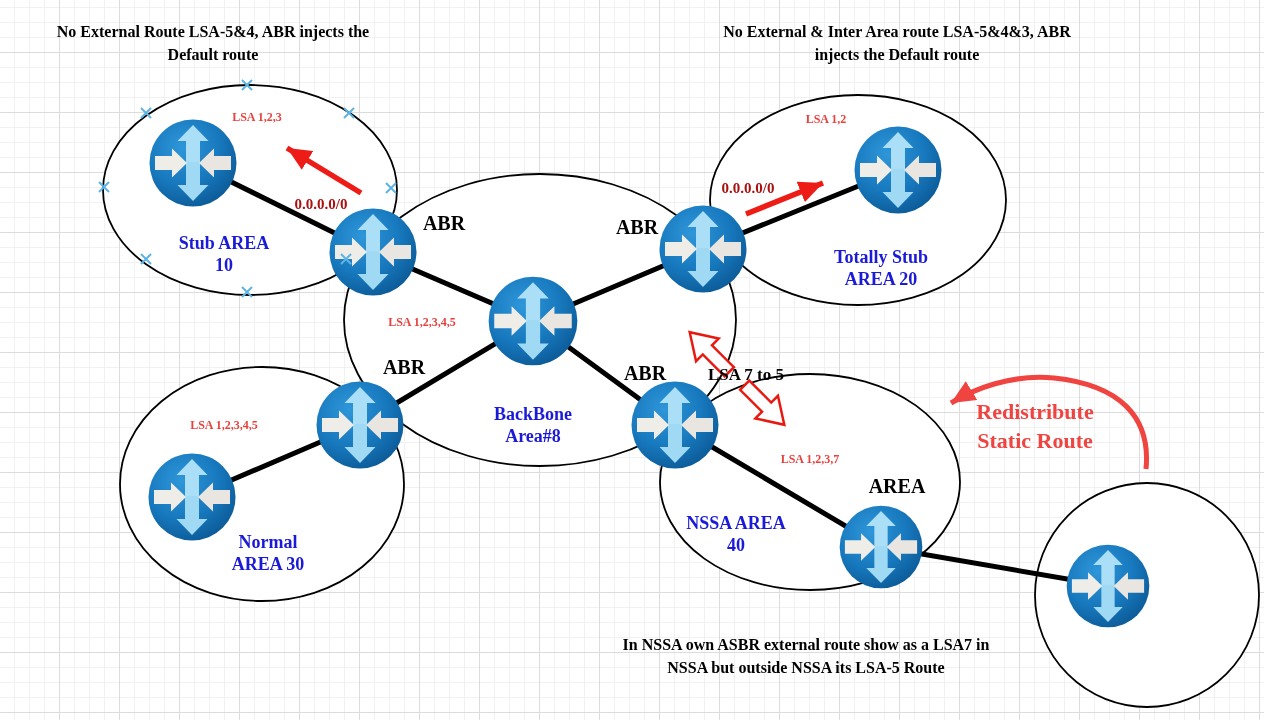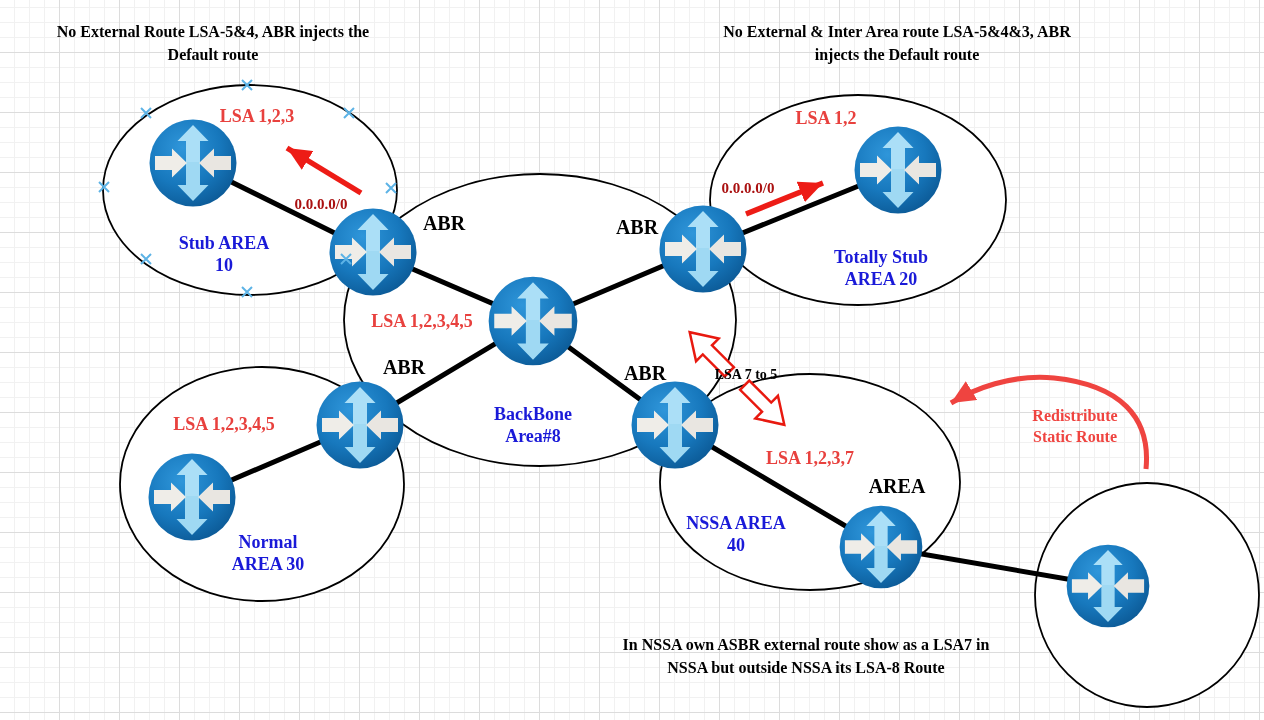--- a/index.html
+++ b/index.html
@@ -15,25 +15,25 @@
     background-size:60px 60px,60px 60px,15px 15px,15px 15px;
     background-position:-1px -8px;
   }
   .stage > svg{position:absolute;left:0;top:0;}
   .dlabel{
     position:absolute;transform:translate(-50%,-50%);
     white-space:pre;text-align:center;font-weight:700;color:#000;font-family:Liberation Serif, serif;
   }
   .note{font-size:16px;line-height:1.42;color:#000;}
   .area-label{font-size:18px;line-height:1.2;color:#1a1ad8;}
-  .lsa-label{font-size:18px;line-height:1.2;color:#e8413e;}
+  .lsa-label{font-size:12px;line-height:1.2;color:#e8413e;}
   .role-label{font-size:20px;color:#000;text-align:center;}
   .route-label{font-size:15px;color:#aa1111;}
-  .conv-label{font-size:14px;color:#000;}
-  .redis-label{font-size:16px;line-height:1.3;color:#ef4440;margin-left:40px;}
+  .conv-label{font-size:17px;color:#000;}
+  .redis-label{font-size:22px;line-height:1.3;color:#ef4440;}
 </style>
 </head>
 <body>
 
 <div class="stage">
 
   <svg width="1264" height="720" viewBox="0 0 1264 720">
     <defs>
       <radialGradient id="routerGrad" cx="0.38" cy="0.32" r="0.78">
         <stop offset="0" stop-color="#2f96da"></stop>
@@ -114,21 +114,21 @@
       <path transform="translate(146,259)" d="M-5,-5 L5,5 M-5,5 L5,-5"></path>
       <path transform="translate(346,259)" d="M-5,-5 L5,5 M-5,5 L5,-5"></path>
     </g>
   </svg>
 
   <div class="dlabel note" style="left:213px;top:44px">No External Route LSA-5&amp;4, ABR injects the
 Default route</div>
   <div class="dlabel note" style="left:897px;top:44px">No External &amp; Inter Area route LSA-5&amp;4&amp;3, ABR
 injects the Default route</div>
   <div class="dlabel note" style="left:806px;top:657px">In NSSA own ASBR external route show as a LSA7 in
-NSSA but outside NSSA its LSA-8 Route</div>
+NSSA but outside NSSA its LSA-5 Route</div>
 
   <div class="dlabel area-label" style="left:224px;top:255px">Stub AREA
 10</div>
   <div class="dlabel area-label" style="left:881px;top:269px">Totally Stub
 AREA 20</div>
   <div class="dlabel area-label" style="left:533px;top:426px">BackBone
 Area#8</div>
   <div class="dlabel area-label" style="left:268px;top:554px">Normal
 AREA 30</div>
   <div class="dlabel area-label" style="left:736px;top:535px">NSSA AREA

